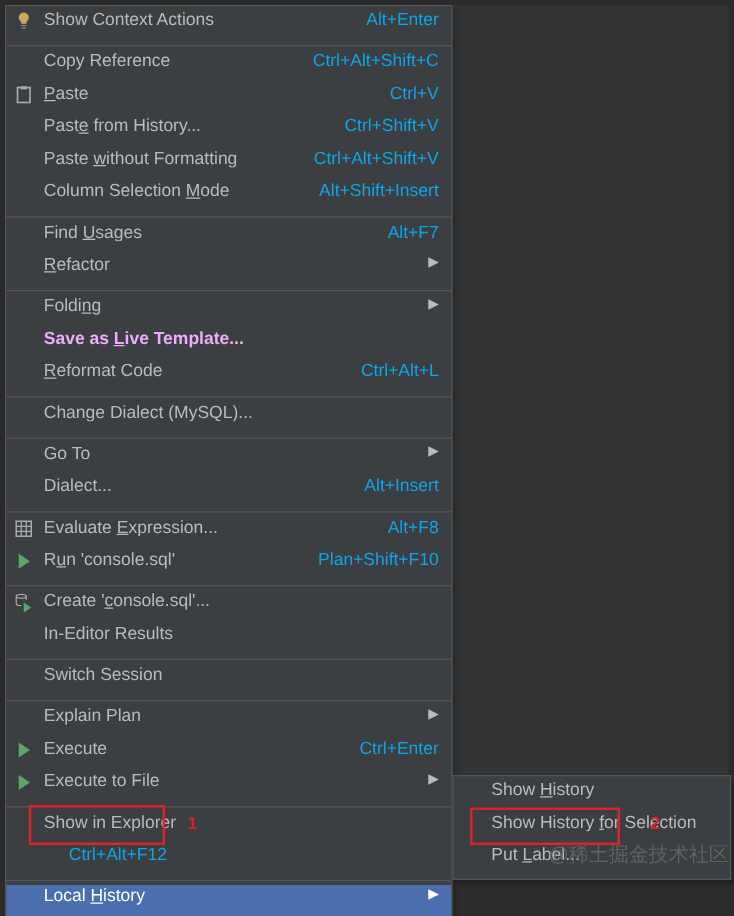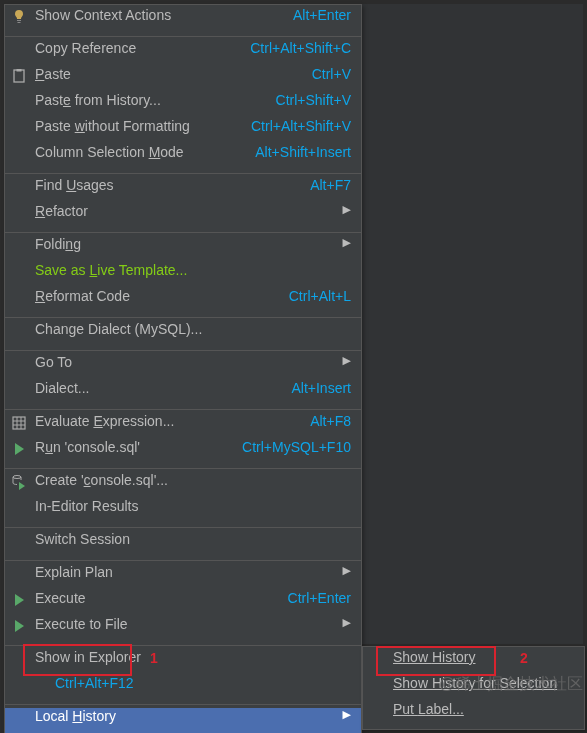--- a/index.html
+++ b/index.html
@@ -20,23 +20,22 @@
     box-shadow: 2px 2px 4px rgba(0,0,0,0.3);
     padding: 2px 0;
   }
   .main-menu {
     left: 4px;
     top: 4px;
     width: 356px;
   }
   .sub-menu {
     left: 362px;
-    top: 646px;
+    top: 620px;
     width: 221px;
-    text-decoration: underline;
   }
   .item {
     display: flex;
     align-items: flex-start;
     height: 26px;
     padding: 0 10px 0 4px;
     cursor: default;
     position: relative;
   }
   .item .icon {
@@ -60,21 +59,22 @@
   }
   .item .arrow {
     width: 10px;
     text-align: right;
     color: #bbbbbb;
     font-size: 11px;
     margin-left: 8px;
   }
   .item.disabled .label,
   .item.disabled .shortcut {
-    color: #84cc16;
+    color: #f0abfc;
+    font-weight: bold;
   }
   .item.highlight {
     background: #4b6eaf;
     color: #ffffff;
   }
   .item.highlight .label,
   .item.highlight .shortcut,
   .item.highlight .arrow {
     color: #ffffff;
   }
@@ -220,21 +220,21 @@
       <span class="label">Evaluate <span class="mnemonic">E</span>xpression...</span>
       <span class="shortcut">Alt+F8</span>
     </div>
     <div class="item">
       <span class="icon">
         <svg width="16" height="16" viewBox="0 0 16 16">
           <path fill="#59a869" d="M4 2l9 6-9 6z"></path>
         </svg>
       </span>
       <span class="label">R<span class="mnemonic">u</span>n 'console.sql'</span>
-      <span class="shortcut">Ctrl+MySQL+F10</span>
+      <span class="shortcut">Plan+Shift+F10</span>
     </div>
     <div class="separator"></div>
     <div class="item">
       <span class="icon">
         <svg width="16" height="16" viewBox="0 0 16 16">
           <ellipse cx="6" cy="3" rx="4" ry="1.5" fill="none" stroke="#aaaaaa"></ellipse>
           <path d="M2 3v6c0 .8 1.8 1.5 4 1.5" fill="none" stroke="#aaaaaa"></path>
           <path d="M10 3v3" fill="none" stroke="#aaaaaa"></path>
           <path fill="#59a869" d="M8 8l6 4-6 4z"></path>
         </svg>

